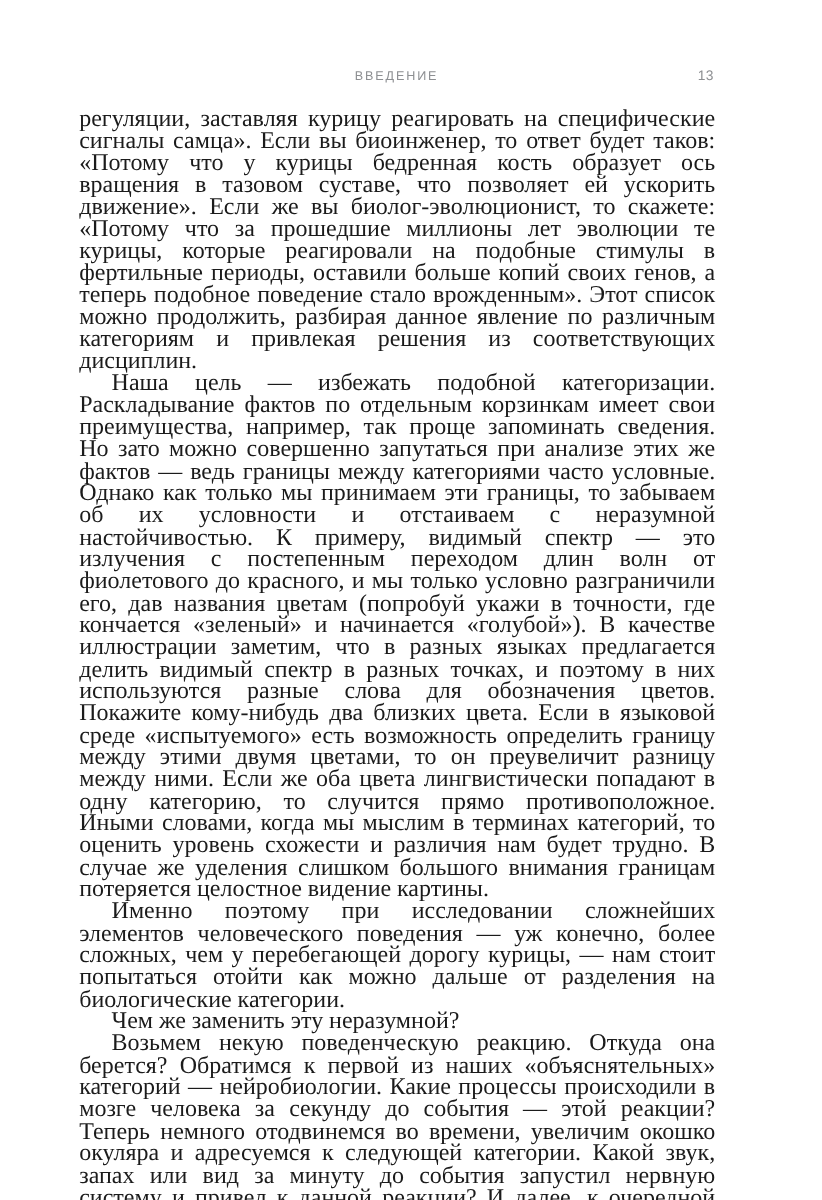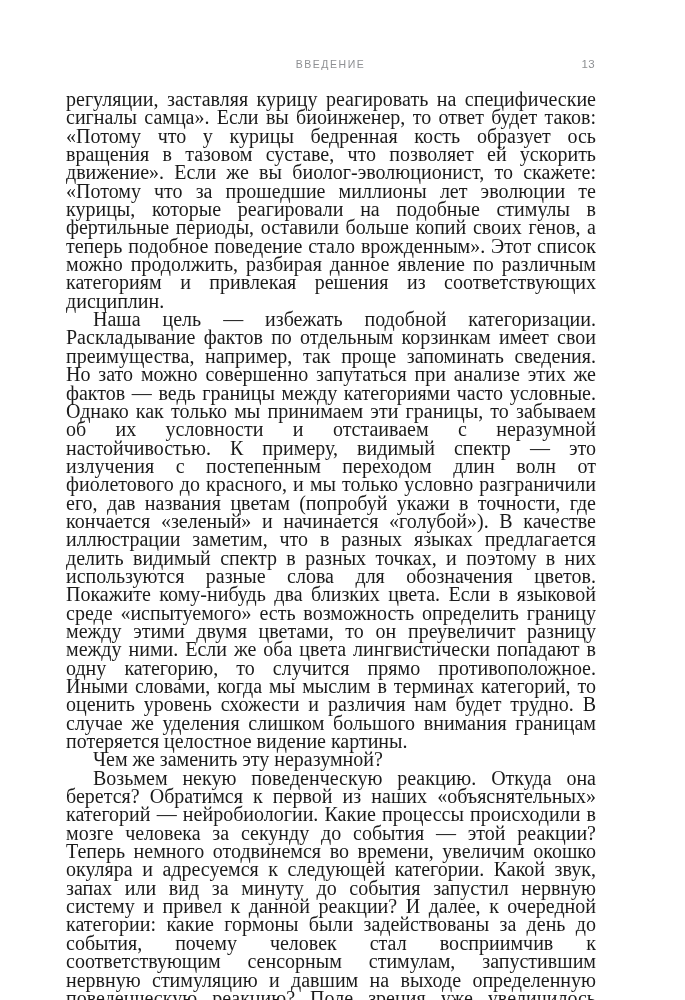--- a/index.html
+++ b/index.html
@@ -88,19 +88,20 @@
   </div>
 
   <div class="folio">13</div>
 
   <div class="text-block">
 
     <p class="para no-indent">регуляции, заставляя курицу реагировать на специфические сигналы самца». Если вы биоинженер, то ответ будет таков: «Потому что у курицы бедренная кость образует ось вращения в тазовом суставе, что позволяет ей ускорить движение». Если же вы биолог-эволюционист, то скажете: «Потому что за прошедшие миллионы лет эволюции те курицы, которые реагировали на подобные стимулы в фертильные периоды, оставили больше копий своих генов, а теперь подобное поведение стало врожденным». Этот список можно продолжить, разбирая данное явление по различным категориям и привлекая решения из соответствующих дисциплин.</p>
 
     <p class="para">Наша цель — избежать подобной категоризации. Раскладывание фактов по отдельным корзинкам имеет свои преимущества, например, так проще запоминать сведения. Но зато можно совершенно запутаться при анализе этих же фактов — ведь границы между категориями часто условные. Однако как только мы принимаем эти границы, то забываем об их условности и отстаиваем с неразумной настойчивостью. К примеру, видимый спектр — это излучения с постепенным переходом длин волн от фиолетового до красного, и мы только условно разграничили его, дав названия цветам (попробуй укажи в точности, где кончается «зеленый» и начинается «голубой»). В качестве иллюстрации заметим, что в разных языках предлагается делить видимый спектр в разных точках, и поэтому в них используются разные слова для обозначения цветов. Покажите кому-нибудь два близких цвета. Если в языковой среде «испытуемого» есть возможность определить границу между этими двумя цветами, то он преувеличит разницу между ними. Если же оба цвета лингвистически попадают в одну категорию, то случится прямо противоположное. Иными словами, когда мы мыслим в терминах категорий, то оценить уровень схожести и различия нам будет трудно. В случае же уделения слишком большого внимания границам потеряется целостное видение картины.</p>
 
+    <p class="para">Именно поэтому при исследовании сложнейших элементов человеческого поведения — уж конечно, более сложных, чем у перебегающей дорогу курицы, — нам стоит попытаться отойти как можно дальше от разделения на биологические категории.</p>
 
     <p class="para">Чем же заменить эту неразумной?</p>
 
     <p class="para"><span>Возьмем некую поведенческую реакцию. Откуда она берется? Обратимся к первой из наших «объяснятельных» категорий — нейробиологии. Какие процессы происходили в мозге человека за секунду до события — этой реакции? Теперь немного отодвинемся во времени, увеличим окошко окуляра и адресуемся к следующей категории. Какой звук, запах или вид за минуту до события запустил нервную систему и привел к данной реакции? И далее, к очередной категории: какие гормоны были задействованы за день до события, почему человек стал восприимчив к соответствующим сенсорным стимулам, запустившим нервную стимуляцию и давшим на выходе определенную поведенческую реакцию? Поле зрения уже увеличилось настолько, что теперь мы рассуждаем в терминах нейробиологии и сенсорного восприятия, </span><em>а также</em><span> прибегаем к знаниям из эндокринологии.</span></p>
 
   </div>
 </div>
 
 </body></html>

